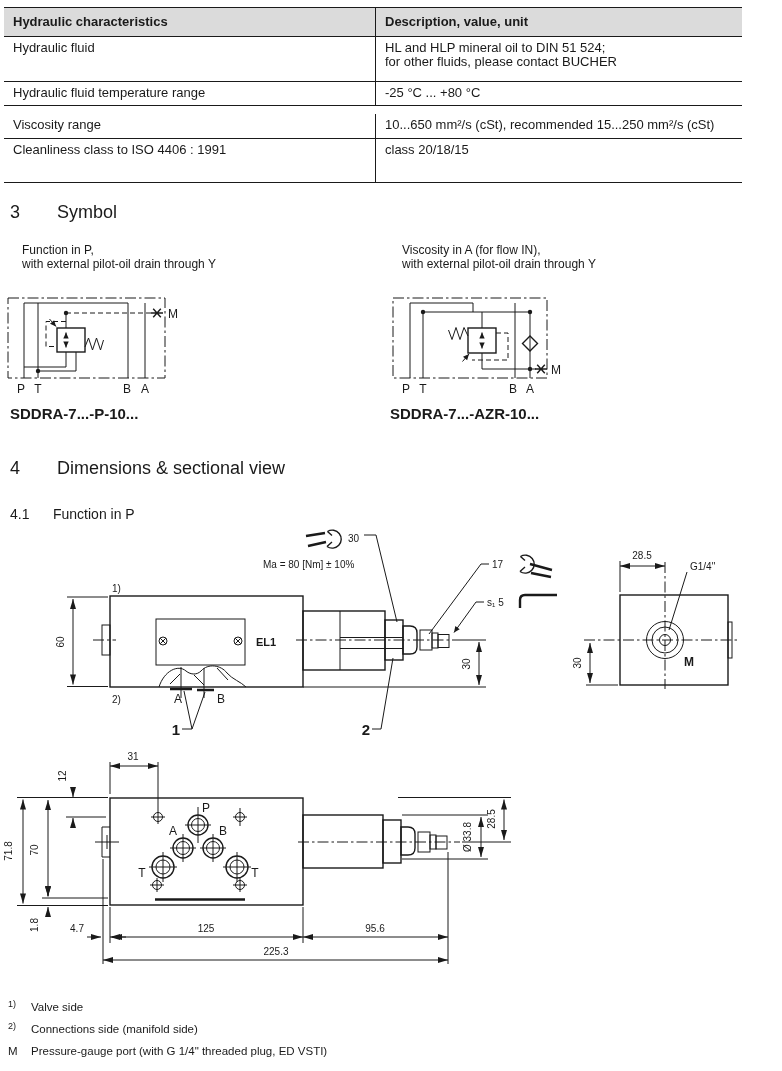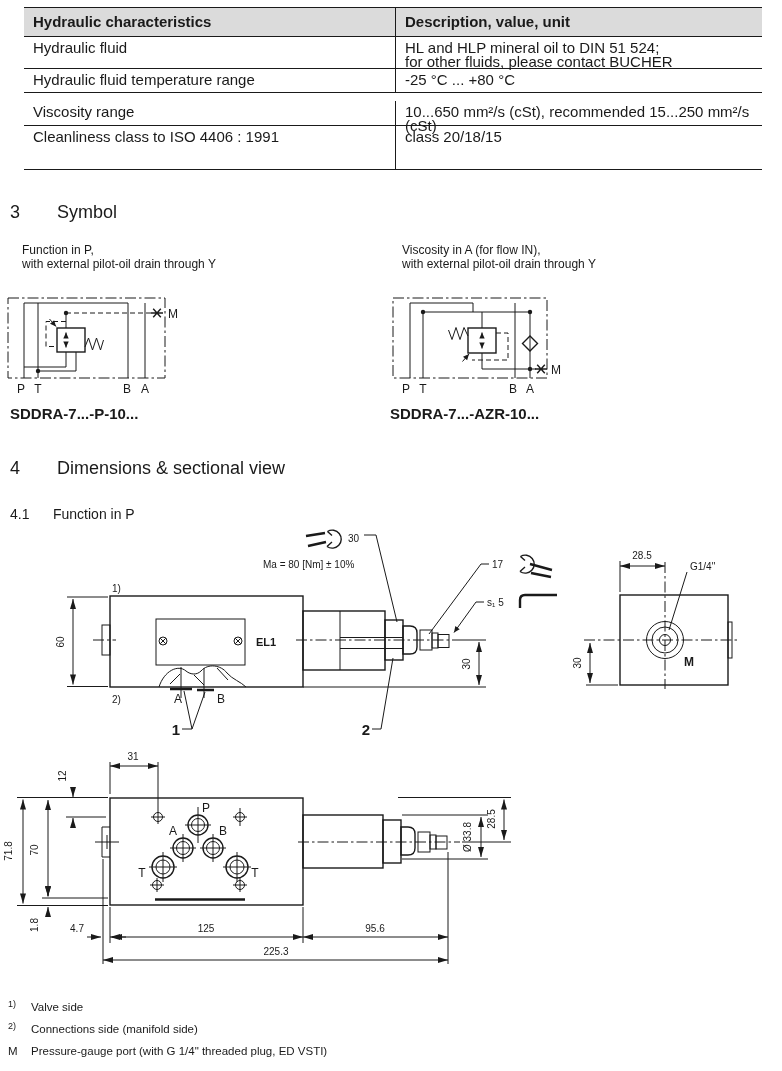--- a/index.html
+++ b/index.html
@@ -1,29 +1,29 @@
 <!DOCTYPE html>
 <html><head>
 <meta charset="utf-8">
 <style>
   * { margin:0; padding:0; box-sizing:border-box; }
   html,body { width:782px; height:1071px; background:#ffffff; }
   body { position:relative; overflow:hidden; color:#1a1a1a;
          font-family:"Liberation Sans", "DejaVu Sans", sans-serif; }
 
   
-  .spec-table { position:absolute; left:24px; top:7px; width:738px;
-                border-top:1.5px solid #1a1a1a; font-size:15px; }
+  .spec-table { position:absolute; left:4px; top:7px; width:738px;
+                border-top:1.5px solid #1a1a1a; font-size:13px; }
   .t-row { display:flex; border-bottom:1.5px solid #1a1a1a; }
   .t-header { background:#dbdbdb; font-weight:bold; height:29px; }
   .t-header .t-cell { padding-top:7px; }
   .t-cell { line-height:13.5px; padding:4px 6px 0 9px; }
   .t-left  { width:371px; }
   .t-right { width:367px; border-left:1.5px solid #1a1a1a; }
-  .r1 { height:32px; } .r2 { height:24px; } .r3 { height:25px;margin-top:8px; } .r4 { height:44px; }
+  .r1 { height:45px; } .r2 { height:24px; } .r3 { height:25px;margin-top:8px; } .r4 { height:44px; }
 
   
   .heading    { position:absolute; left:10px; font-size:18px; line-height:21px; }
   .heading .h-num { display:inline-block; width:47px; }
   .subheading { position:absolute; left:10px; font-size:14px; line-height:17px; }
   .subheading .h-num { display:inline-block; width:43px; }
   .caption { position:absolute; font-size:12px; font-weight:normal; line-height:13.5px;margin-left:12px; }
   .model   { position:absolute; font-size:15px; font-weight:bold; }
 
   

